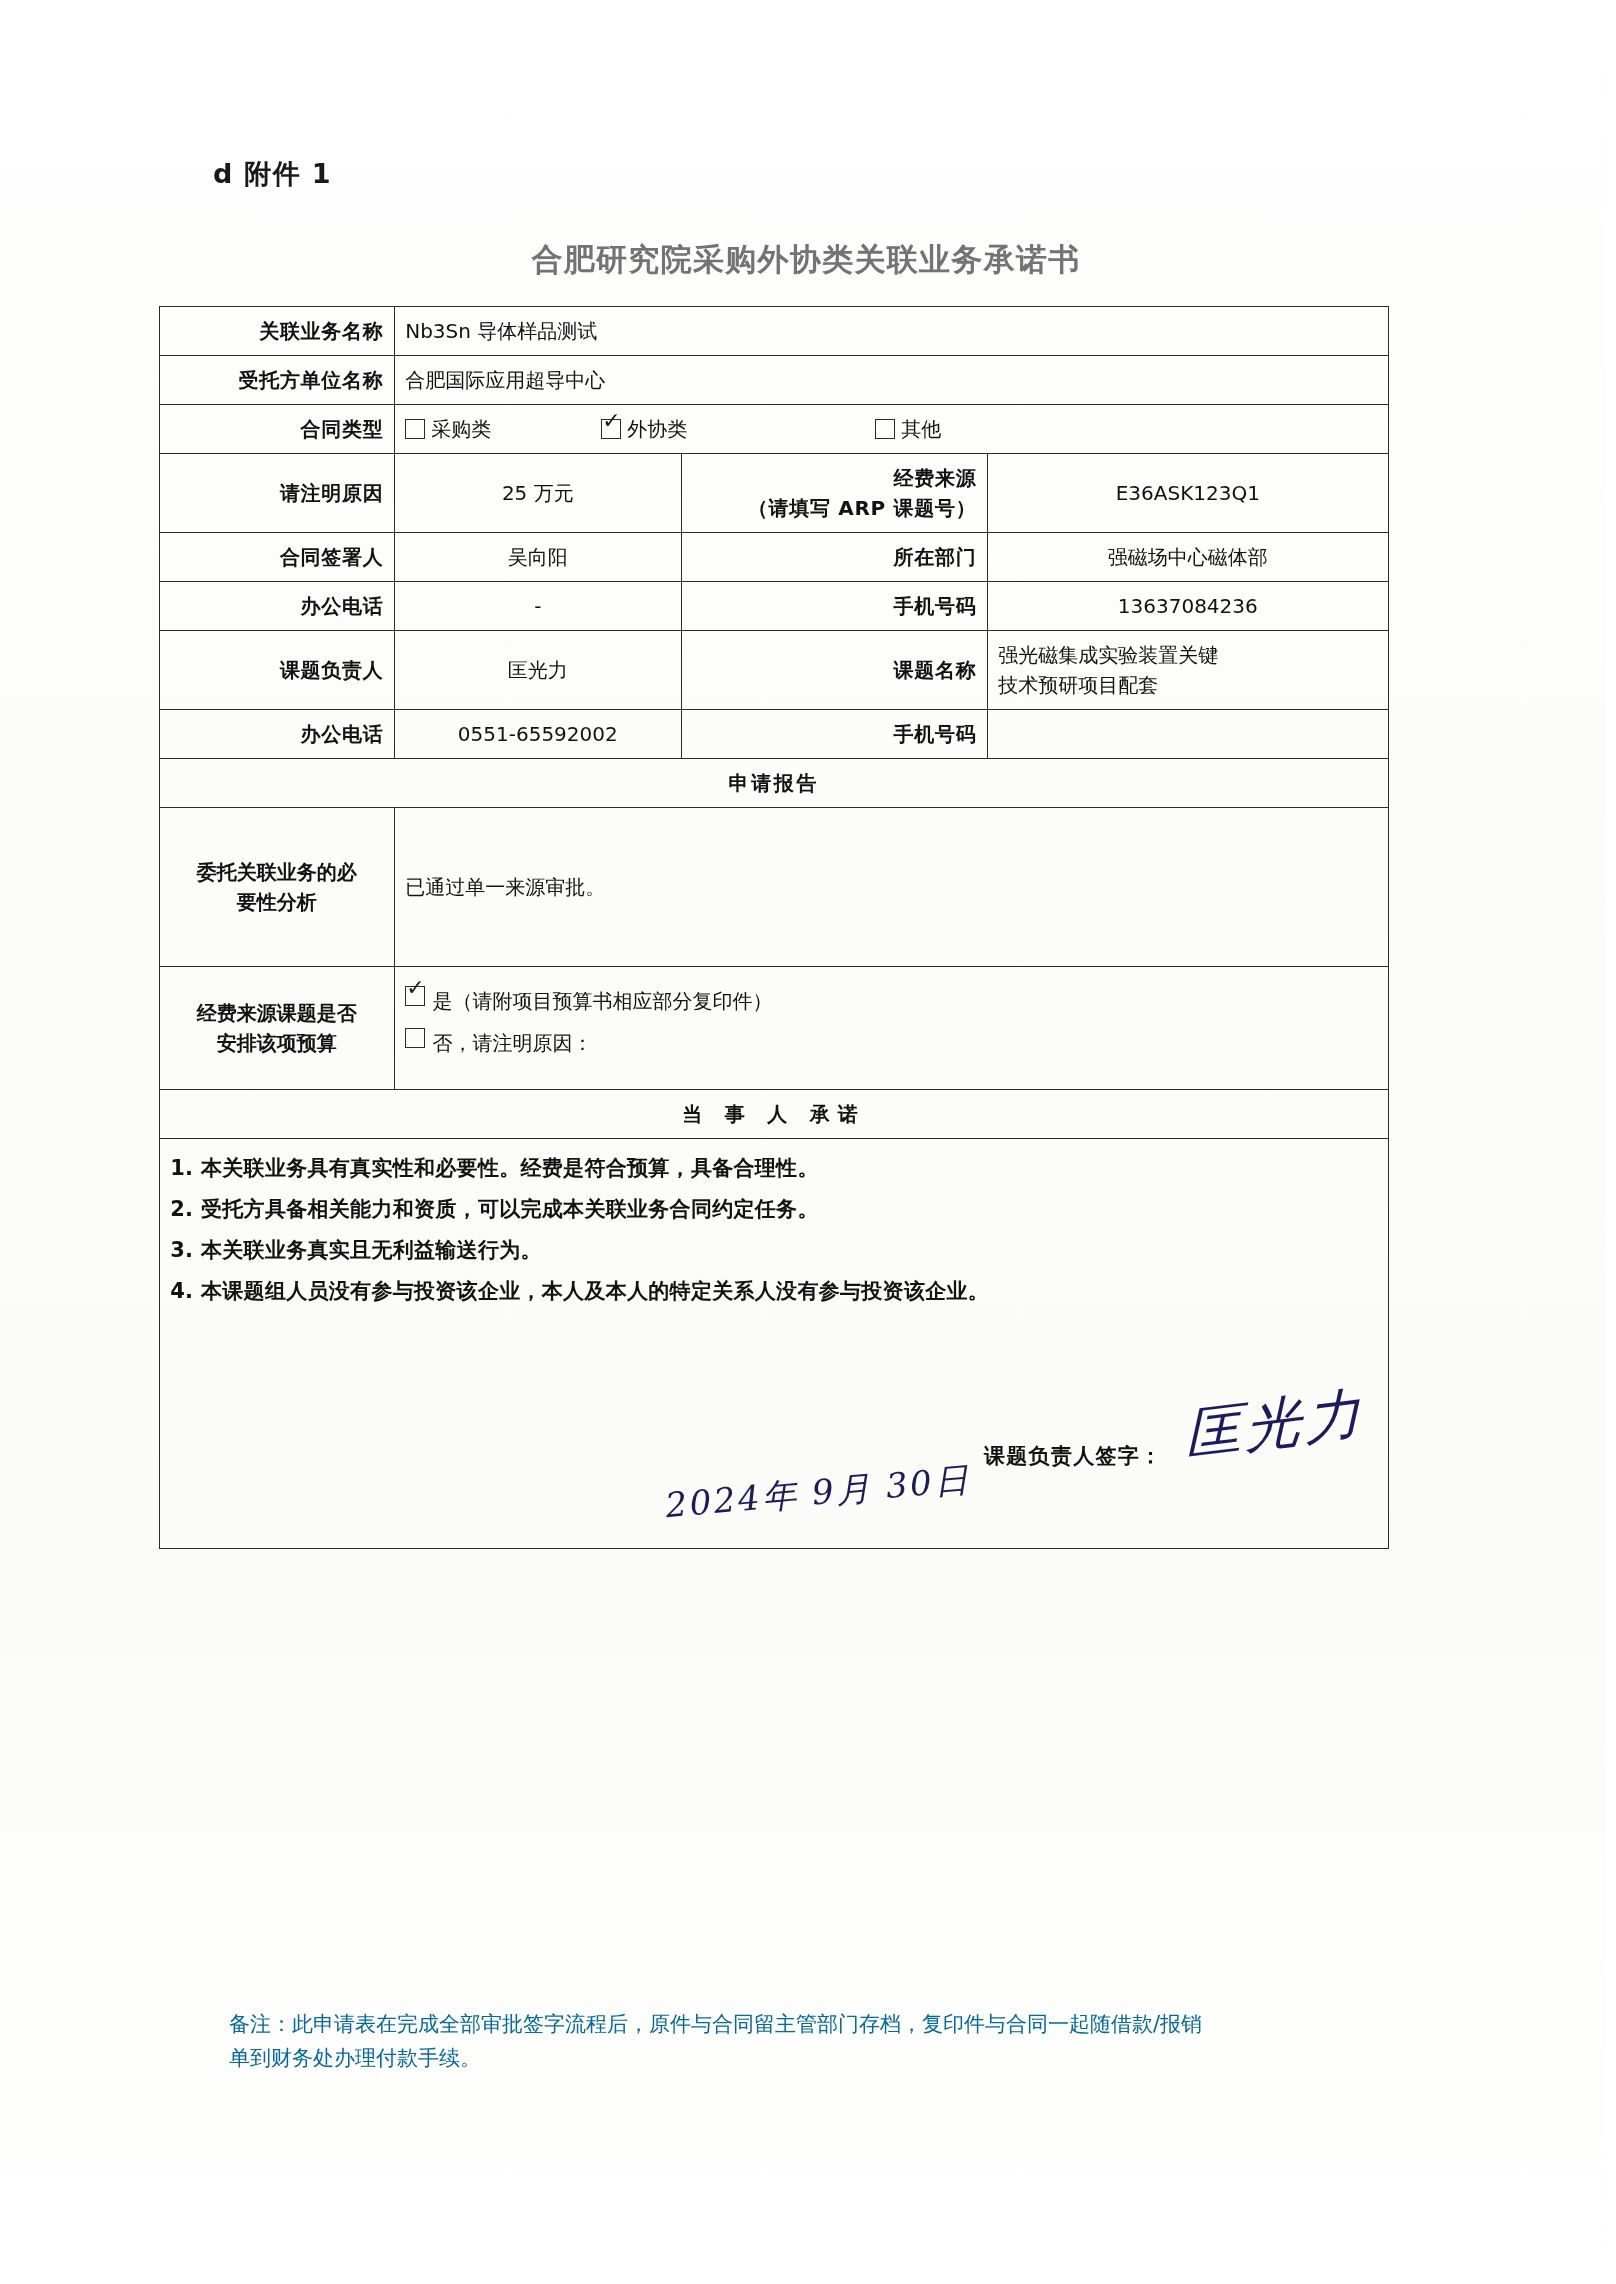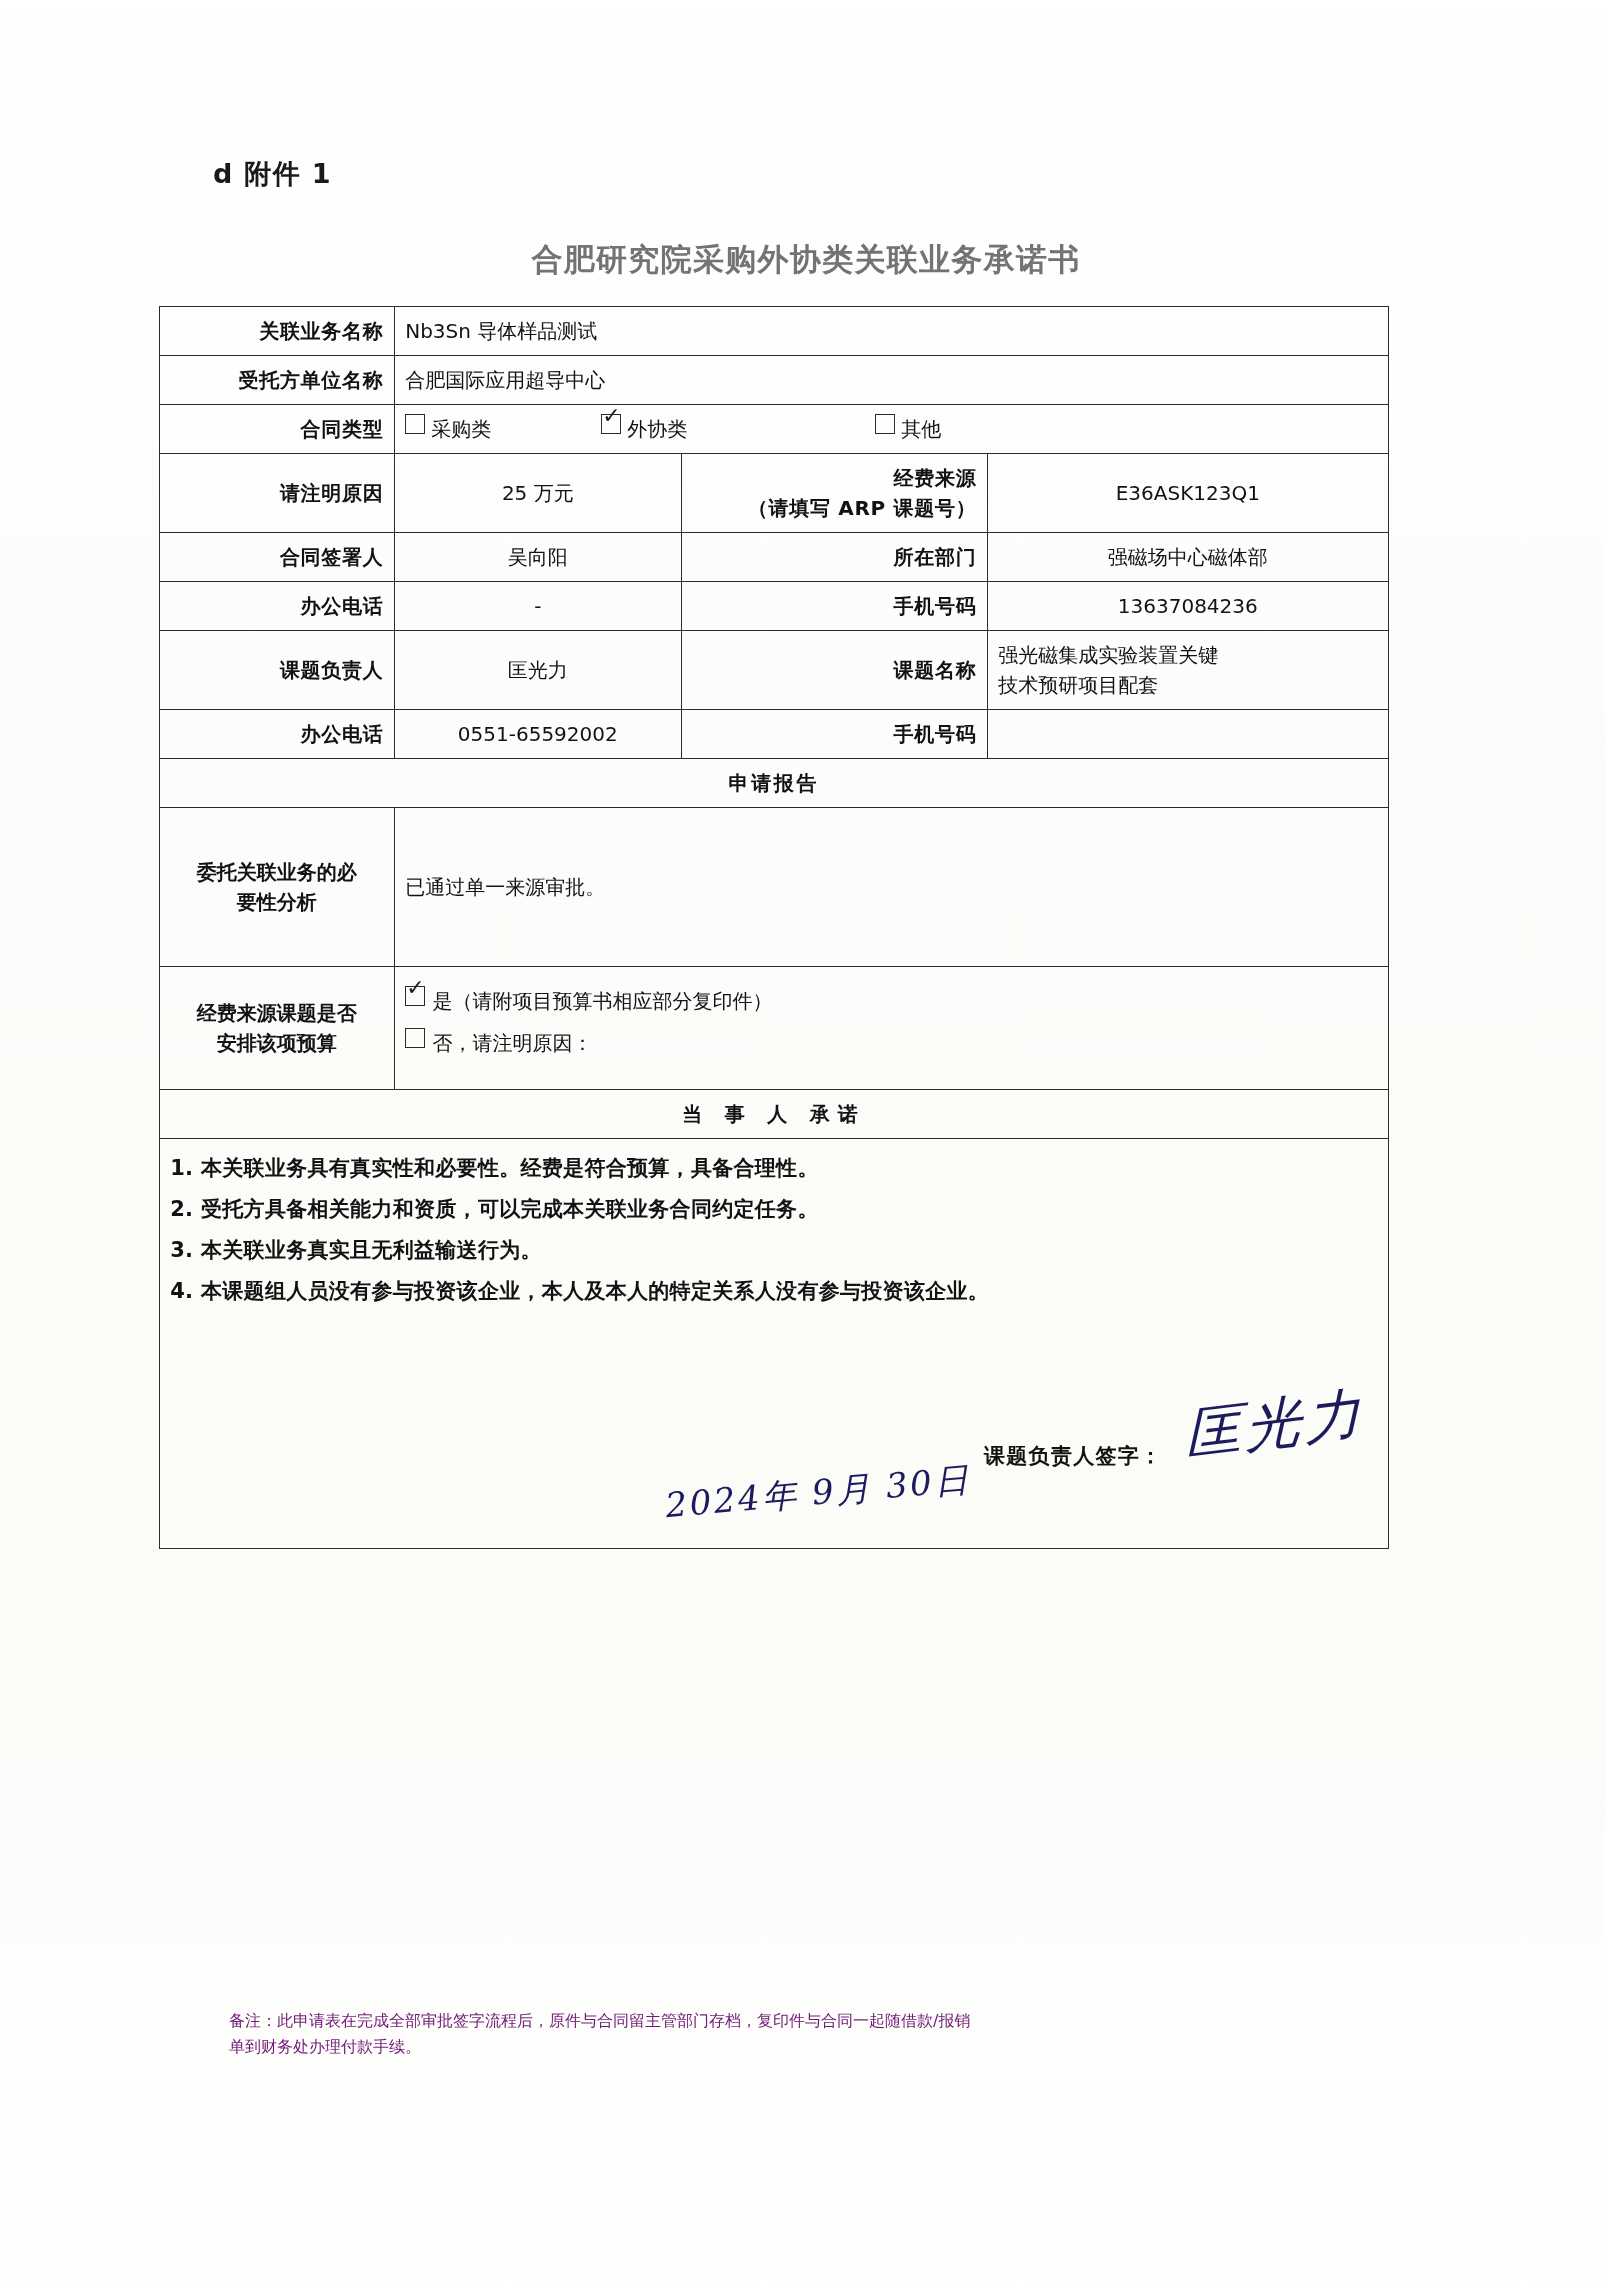--- a/index.html
+++ b/index.html
@@ -73,20 +73,21 @@
   }
   td.val {
     text-align: center;
   }
   td.val-left {
     text-align: left;
     padding-left: 17px;
   }
   .chk-cell {
     display: flex;
+    align-items: center;
     gap: 6.5px;
   }
   .chk-box {
     display: inline-block;
     width: 17.6px;
     height: 17.6px;
     border: 1.3px solid #2b2b2b;
     position: relative;
     flex: 0 0 auto;
   }
@@ -199,23 +200,23 @@
     color: #1b1b5e;
     transform: rotate(-5deg);
     letter-spacing: 2.6px;
     white-space: nowrap;
   }
   .footnote {
     position: absolute;
     left: 229px;
     top: 2008px;
     width: 1180px;
-    font-size: 16px;
+    font-size: 21px;
     line-height: 1.6;
-    color: #701a75;
+    color: #0369a1;
   }
 </style>
 </head>
 <body>
 
 <div class="page">
   <div class="scan-tint"></div>
 
   <div class="doc-wrap">
 

